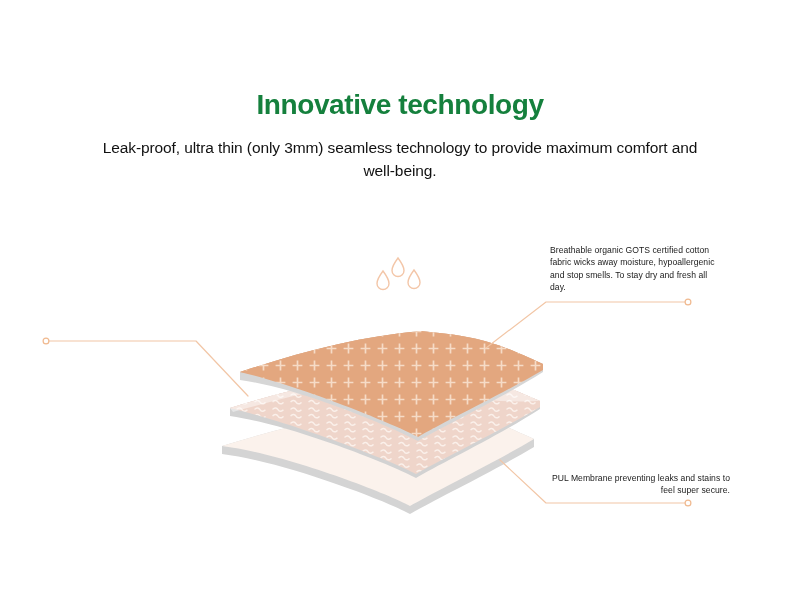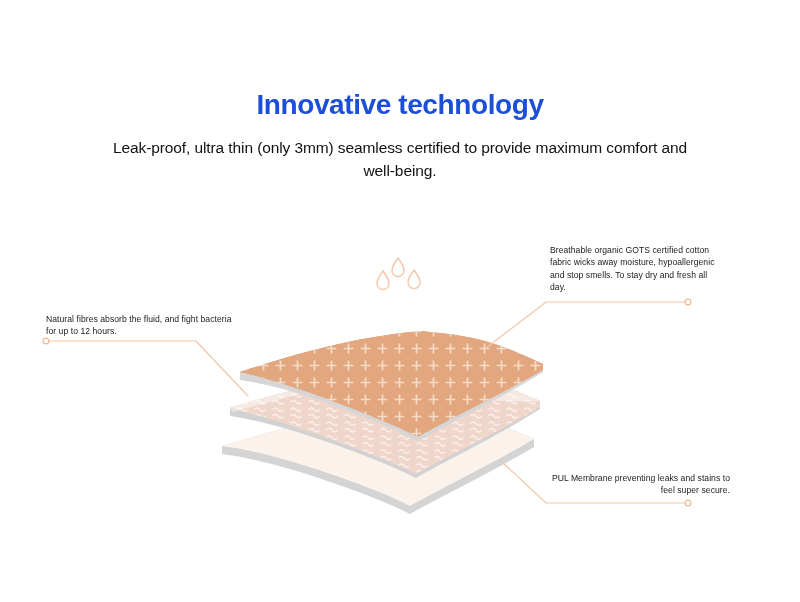--- a/index.html
+++ b/index.html
@@ -27,21 +27,21 @@
     top: 88px;
     width: 800px;
     text-align: center;
   }
   .title {
     margin: 0;
     font-size: 28px;
     line-height: 34px;
     font-weight: 700;
     letter-spacing: -0.4px;
-    color: #1d4ed8;
+    color: #15803d;
     font-family: "Liberation Sans", sans-serif;
   }
   .subtitle {
     margin: 14px auto 0 auto;
     width: 600px;
     font-size: 15.5px;
     line-height: 23px;
     font-weight: 400;
     color: #111111;
     letter-spacing: -0.1px;
@@ -86,21 +86,21 @@
     text-align: right;
   }
 </style>
 </head>
 <body>
 
 <div class="page">
 
   <div class="header">
     <h1 class="title">Innovative technology</h1>
-    <p class="subtitle">Leak-proof, ultra thin (only 3mm) seamless certified to provide maximum comfort and well-being.</p>
+    <p class="subtitle">Leak-proof, ultra thin (only 3mm) seamless technology to provide maximum comfort and well-being.</p>
   </div>
 
   <div class="stage">
     <svg width="800" height="602" viewBox="0 0 800 602" xmlns="http://www.w3.org/2000/svg">
       <defs>
 
         <pattern id="plusGrid" width="17" height="17" patternUnits="userSpaceOnUse">
           <rect width="17" height="17" fill="#E3A77F"></rect>
           <path d="M8.5 3.6 V13.4 M3.6 8.5 H13.4" stroke="#F6DBC6" stroke-width="1.7" stroke-linecap="butt"></path>
         </pattern>
@@ -206,19 +206,18 @@
       </g>
 
       <g fill="#FFFFFF" stroke="#F0B98F" stroke-width="1.2">
         <circle cx="46" cy="341" r="2.9"></circle>
         <circle cx="688" cy="302" r="2.9"></circle>
         <circle cx="688" cy="503" r="2.9"></circle>
       </g>
     </svg>
   </div>
 
-  <div class="callout callout-left">Natural fibres absorb the fluid, and fight bacteria for up to 12 hours.</div>
 
   <div class="callout callout-top-right">Breathable organic GOTS certified cotton fabric wicks away moisture, hypoallergenic and stop smells. To stay dry and fresh all day.</div>
 
   <div class="callout callout-bottom-right">PUL Membrane preventing leaks and stains to feel super secure.</div>
 
 </div>
 
 </body></html>

